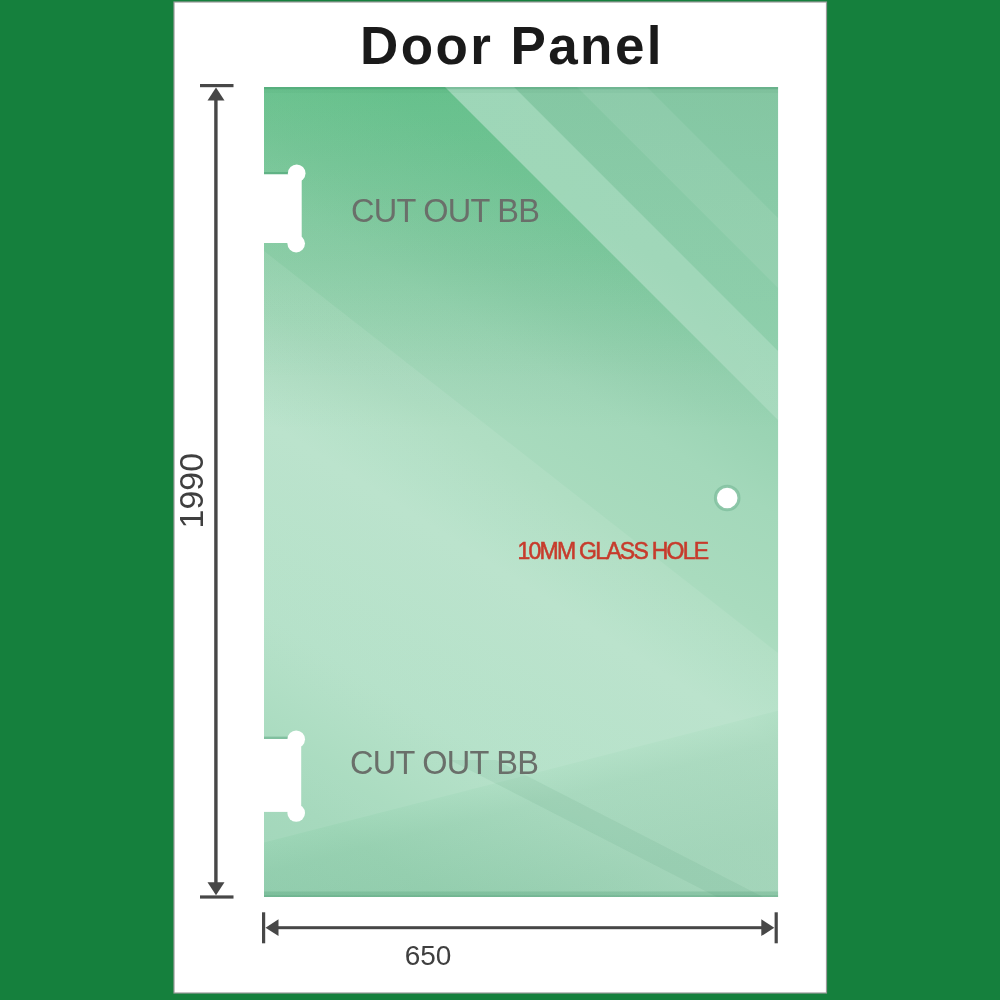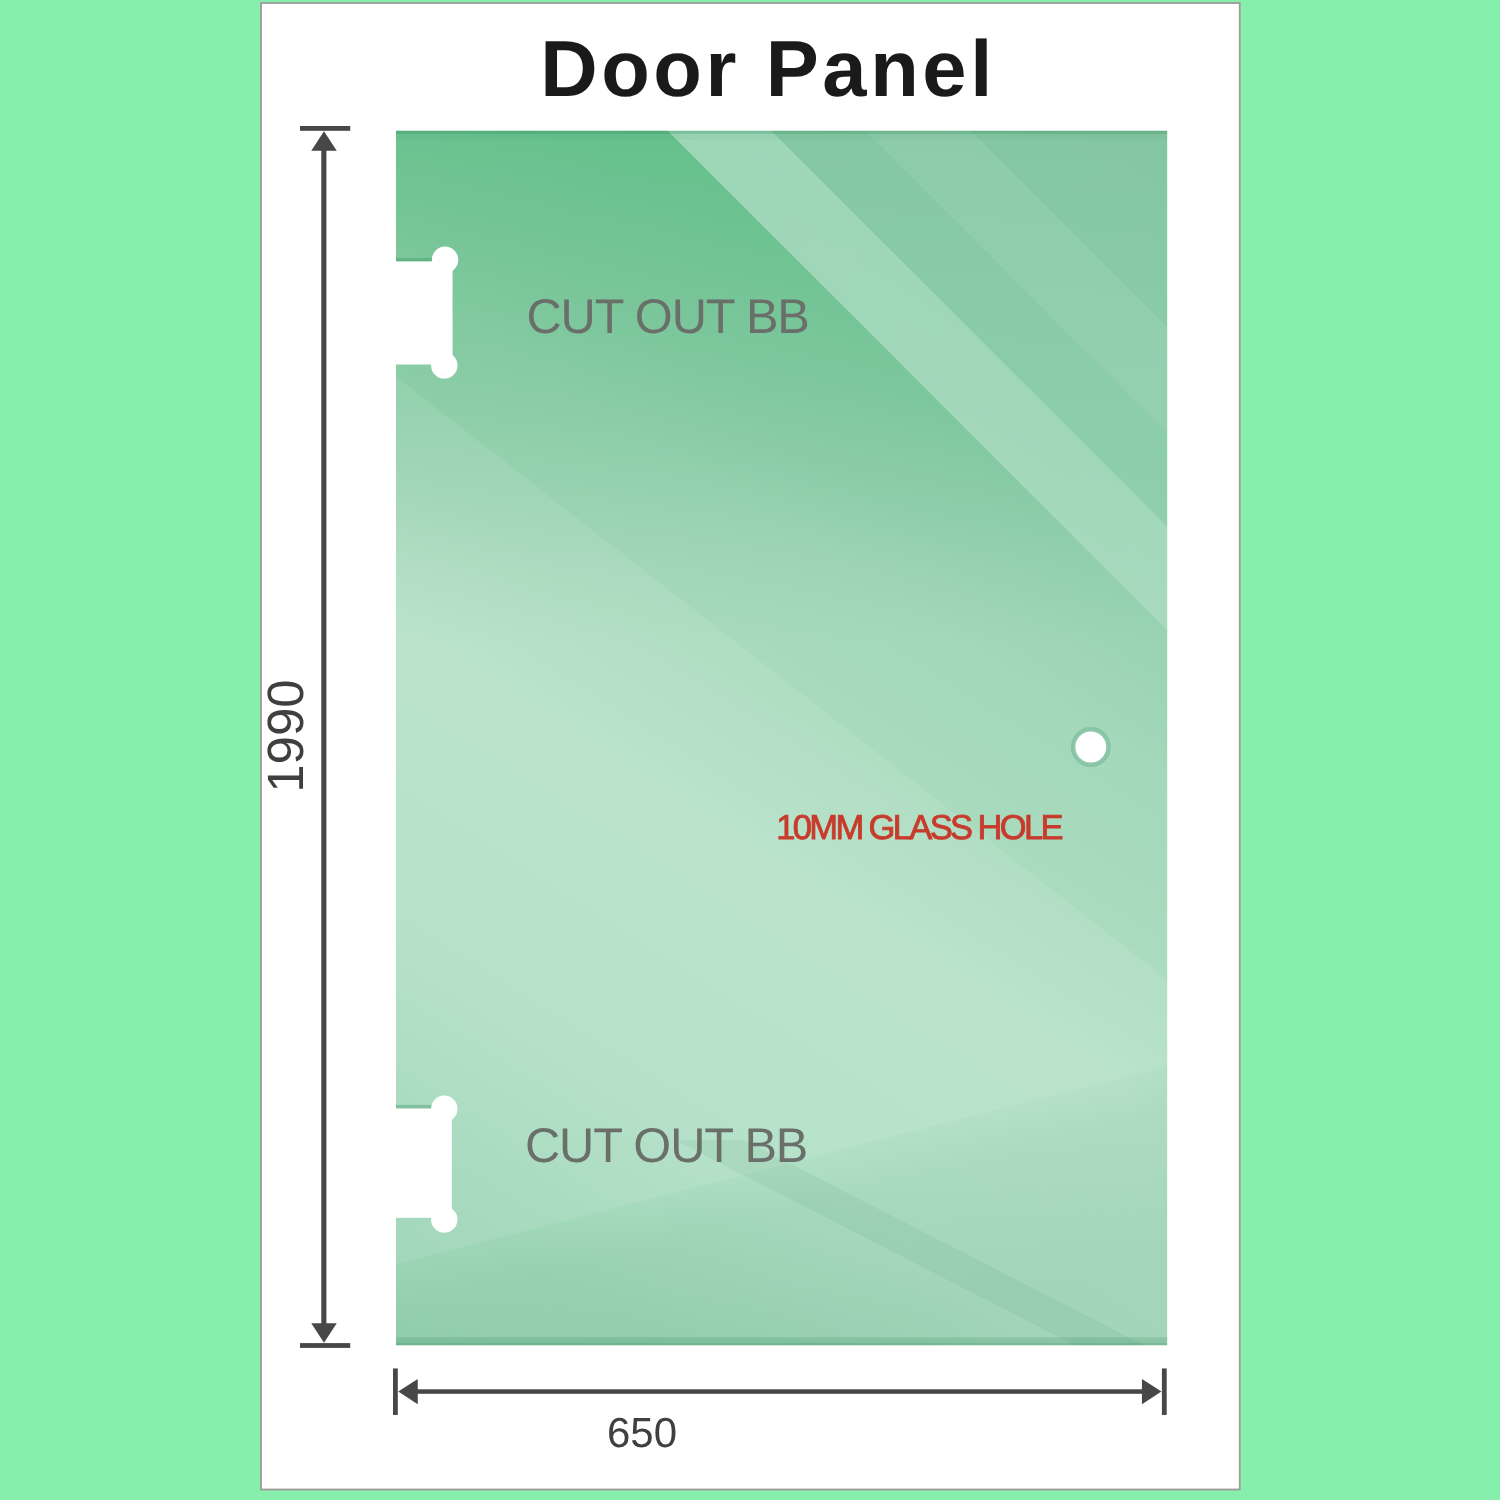--- a/index.html
+++ b/index.html
@@ -1,16 +1,16 @@
 <!DOCTYPE html>
 <html><head>
 <meta charset="utf-8">
 <style>
   html,body{margin:0;padding:0;background:#ffffff;}
-  #canvas{position:relative;width:1000px;height:1000px;background:#86efac;overflow:hidden;
+  #canvas{position:relative;width:1000px;height:1000px;background:#15803d;overflow:hidden;
           font-family:"Liberation Sans", sans-serif;}
   svg{display:block;}
 </style>
 </head>
 <body>
 <div id="canvas">
 <svg width="1000" height="1000" viewBox="0 0 1000 1000">
   <defs>
 
     <linearGradient id="glassBase" x1="264" y1="897" x2="778" y2="87" gradientUnits="userSpaceOnUse">

